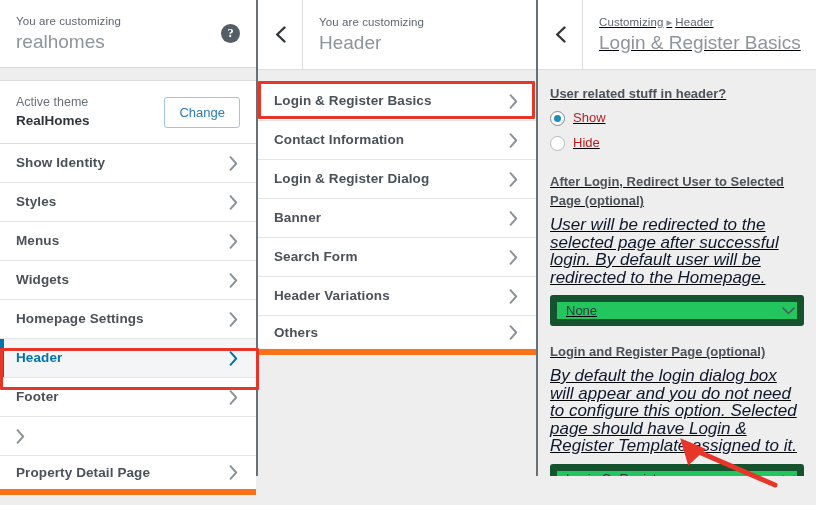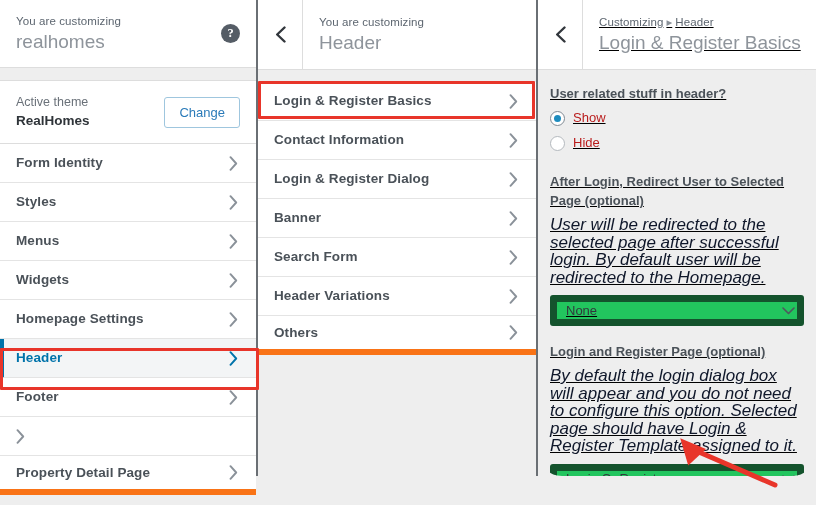--- a/index.html
+++ b/index.html
@@ -167,21 +167,20 @@
   .mid-gap { height: 12px; background: #eeeeee; flex: 0 0 auto; }
   .mid-fill { flex: 1 1 auto; background: #eeeeee; }
   .left-fill { flex: 1 1 auto; background: #ffffff; }
 
   
   .rpanel-body {
     flex: 1 1 auto;
     background: #eeeeee;
     padding: 14px 12px 0 12px;
     overflow: hidden;
-    border-radius: 24px;
   }
   .control { margin-bottom: 16px; }
   .control-label {
     font-size: 13px;
     font-weight: 700;
     color: #4b5259;
     line-height: 19px;
     margin-bottom: 6px;
     display: block;
   }
@@ -278,21 +277,21 @@
     <div class="theme-row">
       <div>
         <div class="theme-label">Active theme</div>
         <div class="theme-name">RealHomes</div>
       </div>
       <button class="btn-change">Change</button>
     </div>
 
     <div class="list" id="sidebar-list">
         <div class="nav-item">
-          <span class="nav-label">Form Identity</span>
+          <span class="nav-label">Show Identity</span>
           <span class="nav-chevron">
             <svg width="9" height="15" viewBox="0 0 9 15">
               <path d="M1.5 1.2 L7.2 7.5 L1.5 13.8" fill="none" stroke="#8a9199" stroke-width="1.9" stroke-linecap="round" stroke-linejoin="round"></path>
             </svg>
           </span>
         </div>
         <div class="nav-item">
           <span class="nav-label">Styles</span>
           <span class="nav-chevron">
             <svg width="9" height="15" viewBox="0 0 9 15">

